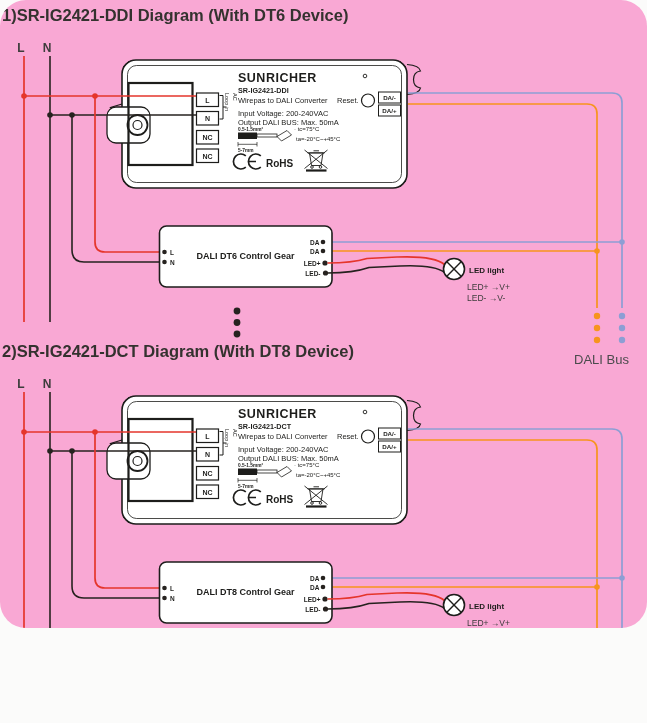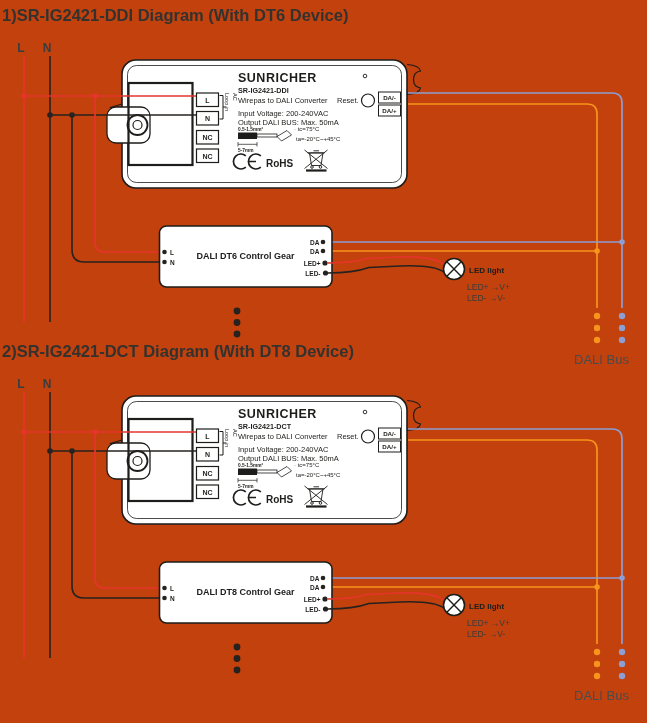--- a/index.html
+++ b/index.html
@@ -1,16 +1,16 @@
 <!DOCTYPE html>
 <html><head>
 <meta charset="utf-8">
 <style>
   html,body{margin:0;padding:0;background:#fbfbfa;}
-  .stage{position:relative;width:647px;height:723px;background:#c2410c;overflow:hidden;}
+  .stage{position:relative;width:647px;height:628px;background:#f9a8d4;overflow:hidden;border-radius:26px;}
   svg text{font-family:"Liberation Sans","DejaVu Sans",sans-serif;fill:#1d1d1b;}
   .tt{font-weight:bold;font-size:16.5px;fill:#34322f;}
   .ln{font-weight:bold;font-size:12px;fill:#3c3c3b;text-anchor:middle;}
   .brand{font-weight:bold;font-size:12.5px;letter-spacing:.5px;}
   .model{font-weight:bold;font-size:7.2px;}
   .sm{font-size:7.5px;}
   .t6{font-size:6px;}
   .t48{font-weight:bold;font-size:4.8px;}
   .term{font-weight:bold;font-size:7px;text-anchor:middle;}
   .da{font-weight:bold;font-size:6.2px;text-anchor:middle;}

